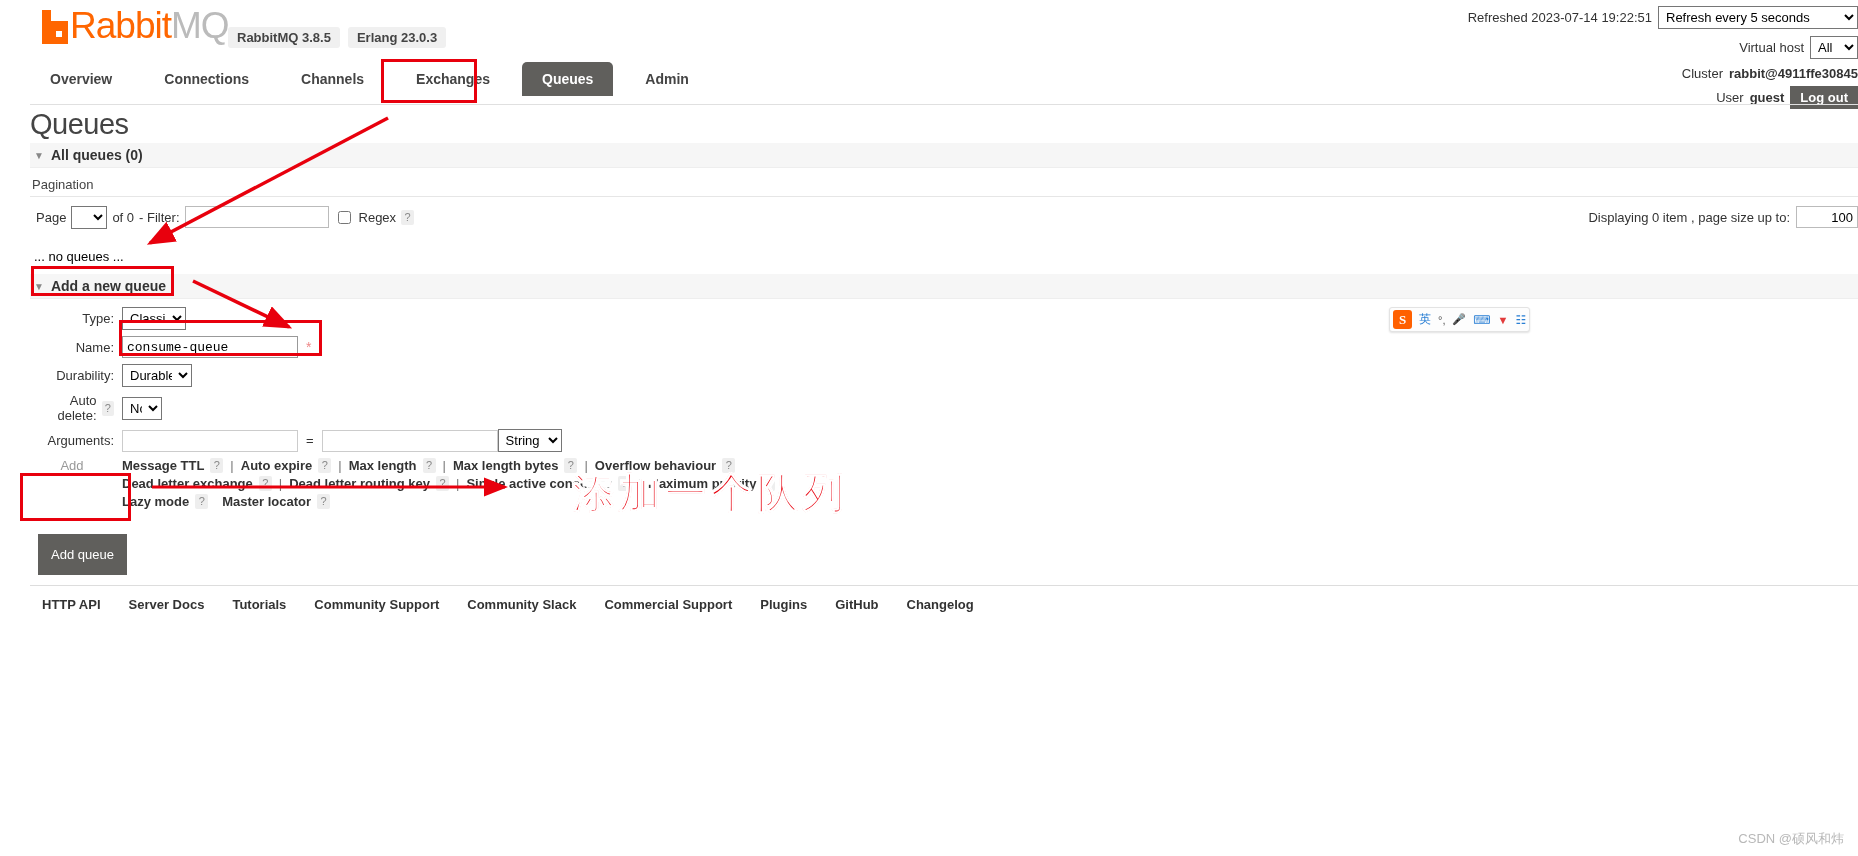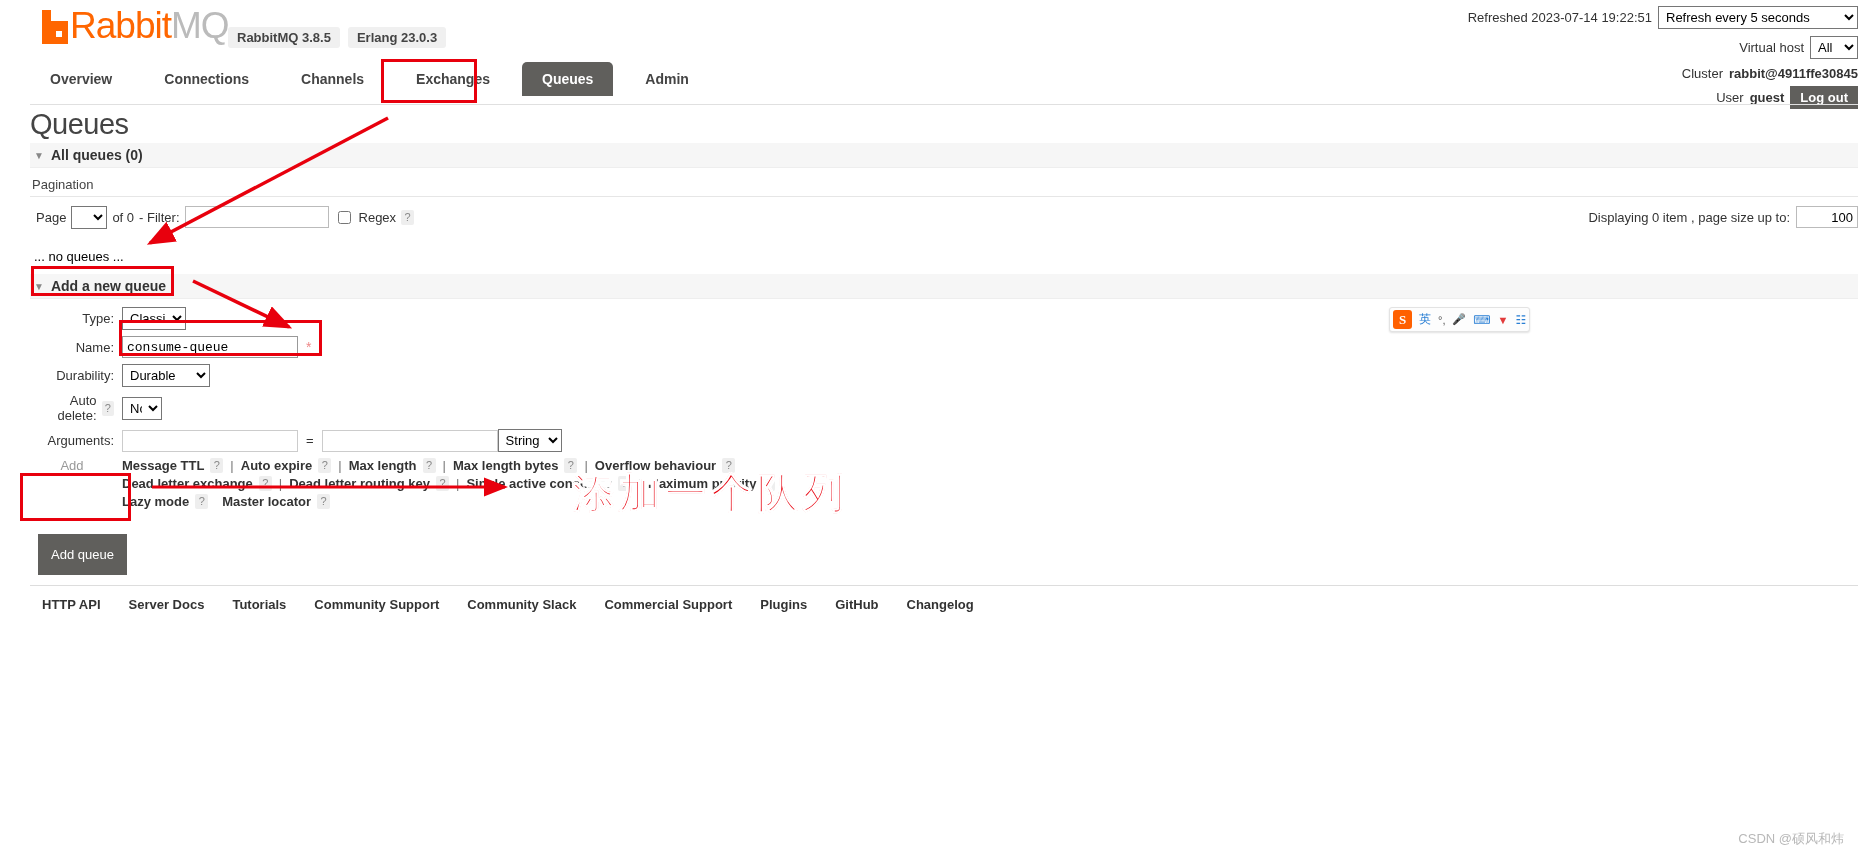--- a/index.html
+++ b/index.html
@@ -122,21 +122,21 @@
   #no-queues { font-size: 13px; color: #000000; padding: 12px 2px 10px 4px; }
 
   
   #queue-form { margin-top: 8px; font-size: 13px; }
   .form-row { display: flex; align-items: center; margin-bottom: 6px; }
   .form-label {
     width: 92px; text-align: right; padding-right: 8px; color: #333; font-size: 13px;
     display: flex; justify-content: flex-end; align-items: center; gap: 5px;
   }
   #type-select { width: 64px; }
-  #durability-select { width: 88px; }
+  #durability-select { width: 70px; }
   #autodelete-select { width: 40px; }
   #name-input {
     width: 176px; height: 22px; border: 1px solid #999; background: #fff;
     font-family: "Liberation Mono", monospace; font-size: 13px; padding: 1px 4px;
   }
   .req-star { color: #e88; margin-left: 8px; font-size: 14px; }
   .arg-input {
     height: 22px; border: 1px solid #ccc; background: #fff;
     font-family: "Liberation Sans", sans-serif; font-size: 13px; padding: 1px 4px;
   }

